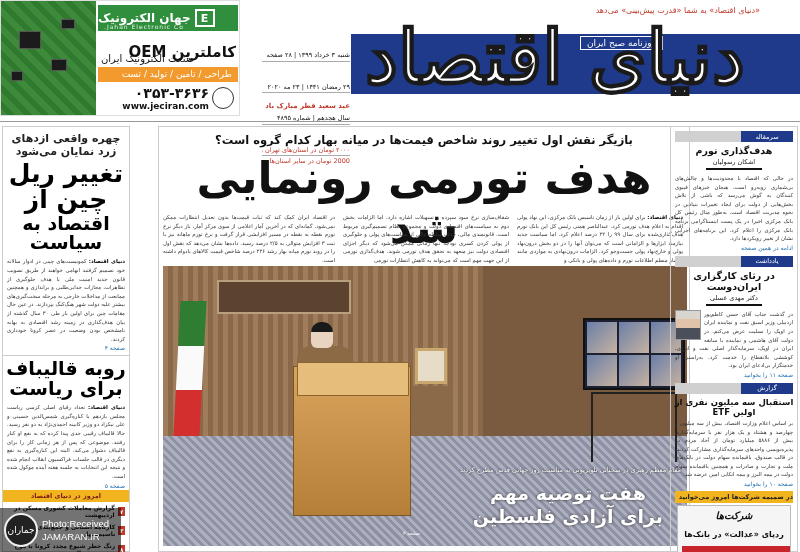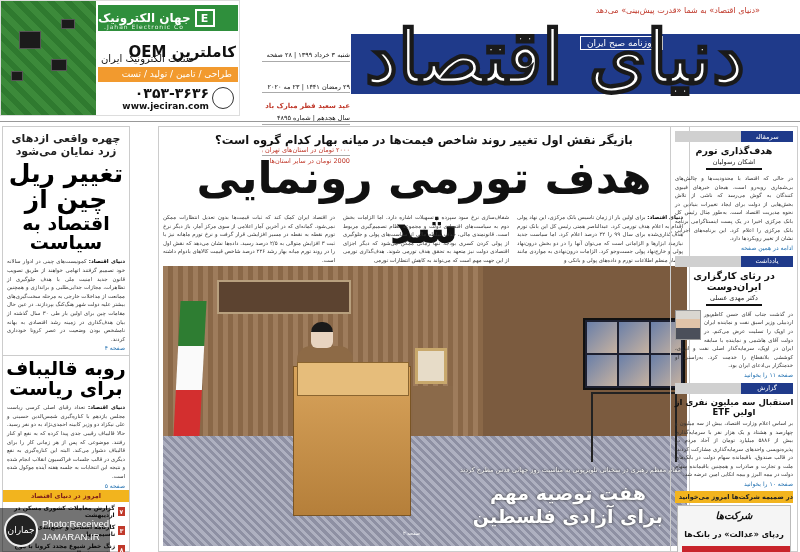--- a/index.html
+++ b/index.html
@@ -91,21 +91,21 @@
   .r-author { text-align: center; font-size: 6.5px; color: #222; margin-bottom: 2px; }
   .r-rule { width: 56px; height: 2px; background: #111; margin: 2px auto 4px; }
   .portrait { float: left; width: 26px; height: 30px; margin: 0 3px 0 4px; background: linear-gradient(180deg, #d9d6d0 0 30%, #e0c3a8 30% 60%, #4b4f5a 60%); border: 1px solid #999; }
   #supplement-bar { background: #f2b41e; color: #222; font-size: 6.5px; text-align: right; padding: 2px 0; margin: 3px 4px 2px; font-weight: bold; }
   #supplement-thumb { margin: 0 6px; height: 96px; border: 1px solid #bbb; background: #f5f5f5; position: relative; overflow: hidden; }
   #supplement-thumb .mast { position: absolute; top: 4px; left: 0; width: 100%; text-align: center; font-size: 10px; font-weight: bold; font-style: italic; }
   #supplement-thumb .hl { position: absolute; top: 24px; left: 0; width: 100%; text-align: center; font-size: 8px; font-weight: bold; }
   #supplement-thumb .red-photo { position: absolute; left: 4px; top: 40px; width: 108px; height: 44px; background: #c8242b; }
 
   
-  #watermark { left: 0; top: 508px; width: 110px; height: 44px; background: rgba(0,0,0,0.55); display: flex; align-items: center; gap: 4px; padding-left: 4px; }
+  #watermark { left: 0; top: 508px; width: 121px; height: 44px; background: rgba(0,0,0,0.55); display: flex; align-items: center; gap: 4px; padding-left: 4px; }
   #watermark .circle { width: 34px; height: 34px; border-radius: 50%; background: #222; border: 2px solid #eee; color: #fff; font-size: 9px; display: flex; align-items: center; justify-content: center; }
   #watermark .txt { color: #fff; font-family: "Liberation Sans", sans-serif; font-size: 9.5px; line-height: 13px; }
 </style>
 </head>
 <body>
 
 <div id="ad" class="abs">
   <div class="pcb">
     <div class="chip" style="left:18px;top:30px;width:22px;height:18px;"></div>
     <div class="chip" style="left:50px;top:58px;width:16px;height:12px;"></div>

